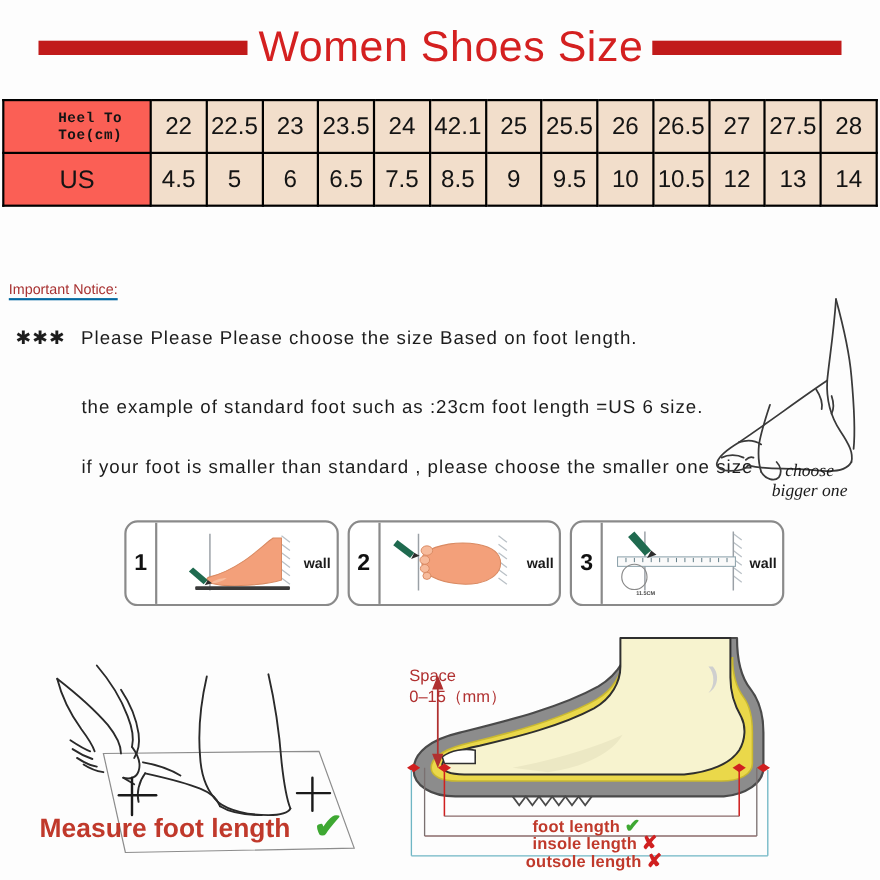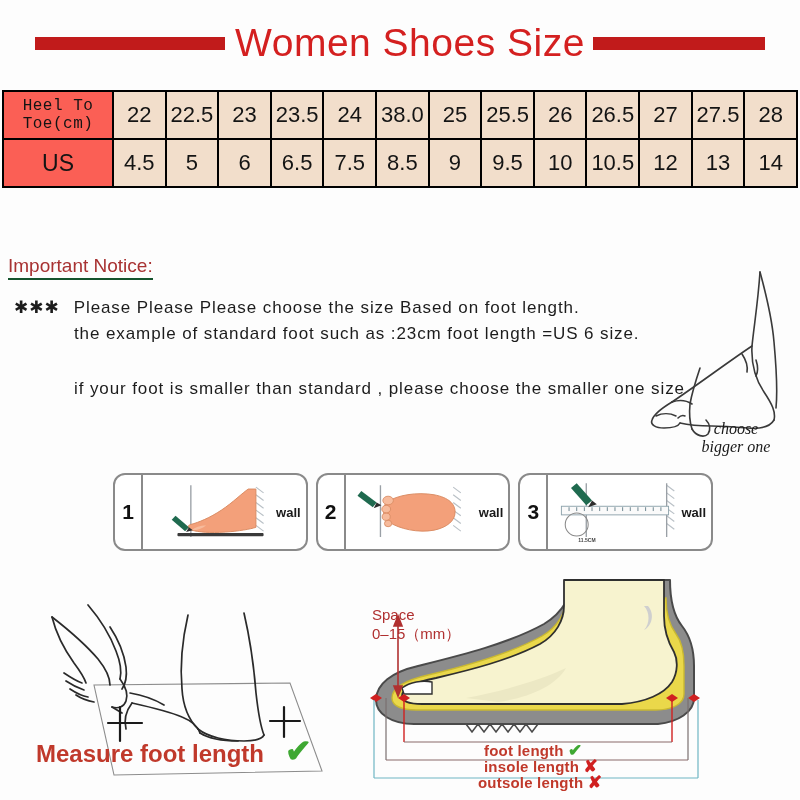--- a/index.html
+++ b/index.html
@@ -57,55 +57,56 @@
     color: #141414;
     padding: 0;
     font-family: "Liberation Sans", sans-serif;
   }
   #size-table td.rowhead {
     background: #fb5f55;
     width: 108px;
     font-size: 23px;
   }
   #size-table td.rowhead.small {
-    font-size: 16px;
-    font-weight: normal;
+    font-size: 13px;
+    font-weight: bold;
     letter-spacing: 0.5px;
     font-family: "Liberation Mono", monospace;
+    padding-left: 24px;
   }
   #size-table td.beige { background: #f2decb; }
   #size-table td.cyan  { background: #27c6f2; }
 
   
   #notice-heading {
     position: absolute;
     left: 8px; top: 256px;
-    font-size: 19px;
+    font-size: 13px;
     color: #a83232;
-    border-bottom: 2px solid #14532d;
+    border-bottom: 2px solid #0369a1;
     padding-bottom: 1px;
     line-height: 1.1;
   }
   .notice-block {
     position: absolute;
     font-size: 17px;
     color: #1c1c1c;
     letter-spacing: 0.9px;
     line-height: 26px;
     white-space: nowrap;
   }
   #notice-1 { left: 14px; top: 295px; }
   #notice-2 { left: 14px; top: 376px; }
   .notice-line { display: block; }
   .stars {
     letter-spacing: 1px;
     margin-right: 14px;
     font-size: 17px;
   }
-  .indent { padding-left: 60px; display:block; }
+  .indent { padding-left: 60px; display:block;margin-top:36px; }
 
   
   #foot-side-figure {
     position: absolute;
     left: 648px; top: 268px;
     width: 152px; height: 185px;
   }
   #choose-bigger-label {
     position: absolute;
     left: 676px; top: 420px;
@@ -227,21 +228,21 @@
 
 <table id="size-table">
   <tbody>
     <tr>
       <td class="rowhead small">Heel To Toe(cm)</td>
       <td class="beige">22</td>
       <td class="beige">22.5</td>
       <td class="beige">23</td>
       <td class="beige">23.5</td>
       <td class="beige">24</td>
-      <td class="beige">38.0</td>
+      <td class="beige">42.1</td>
       <td class="beige">25</td>
       <td class="beige">25.5</td>
       <td class="beige">26</td>
       <td class="beige">26.5</td>
       <td class="beige">27</td>
       <td class="beige">27.5</td>
       <td class="beige">28</td>
     </tr>
     <tr>
       <td class="rowhead">US</td>

